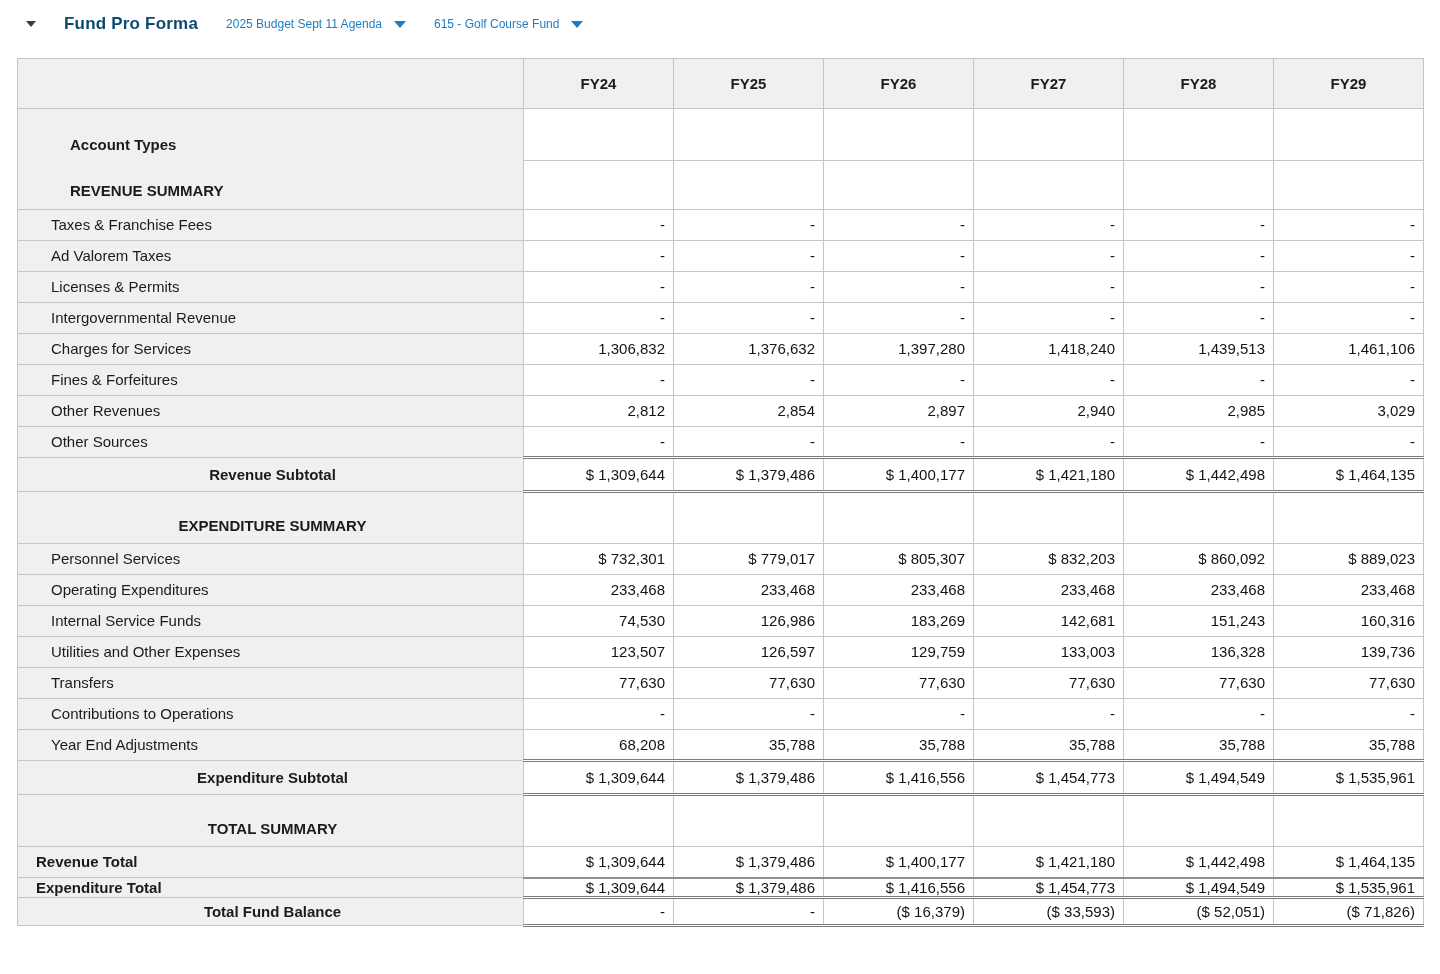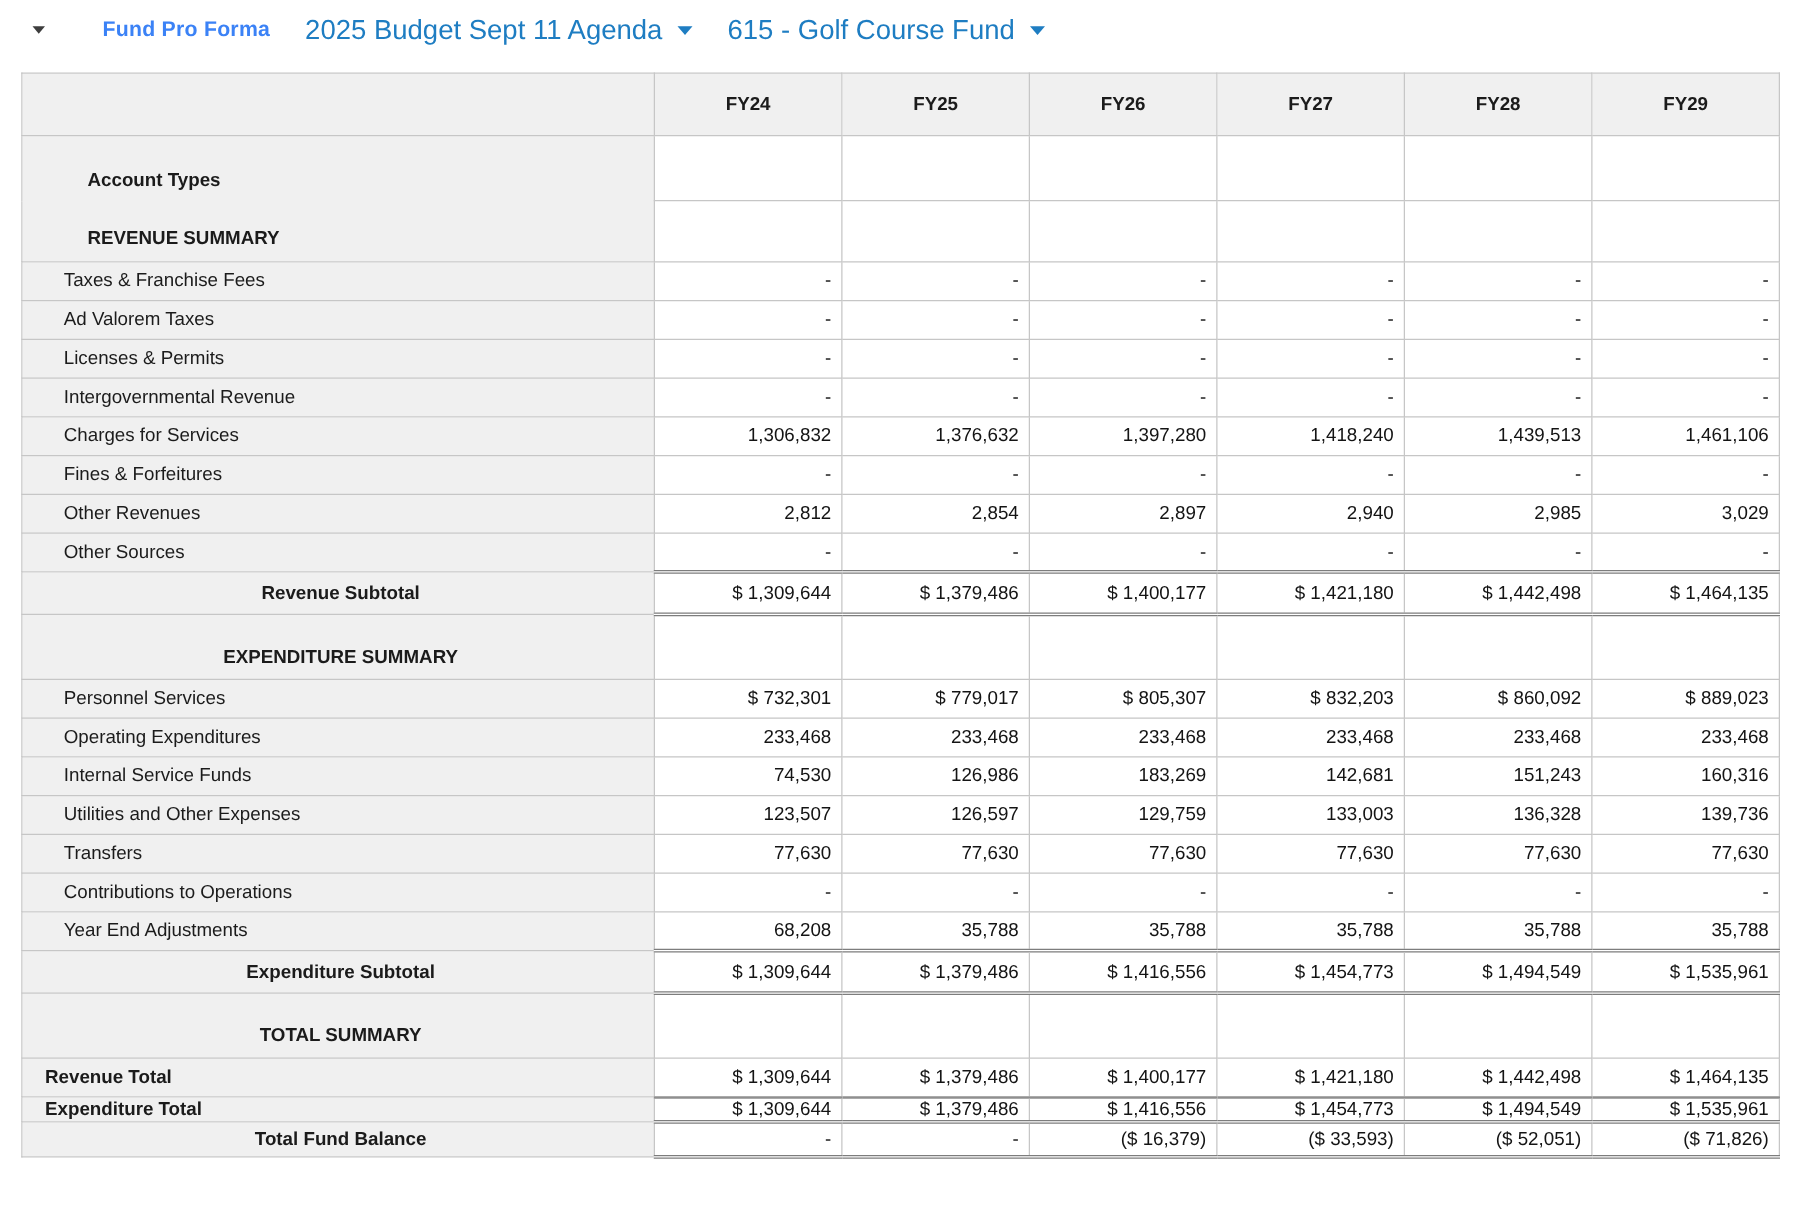--- a/index.html
+++ b/index.html
@@ -22,32 +22,32 @@
     width: 0; height: 0;
     border-left: 5px solid transparent;
     border-right: 5px solid transparent;
     border-top: 6px solid #3d3d3d;
     margin-right: 4px;
     cursor: pointer;
   }
   .page-title {
     font-size: 17px;
     font-weight: bold;
-    color: #3b82f6;
-    margin-left: 42px;
+    color: #0c4a6e;
+    margin-left: 24px;
     letter-spacing: 0.2px;
   }
   .dropdown {
     display: flex;
     align-items: center;
     margin-left: 28px;
     cursor: pointer;
   }
   .dropdown .dd-label {
-    font-size: 22px;
+    font-size: 12px;
     color: #1e7dc2;
   }
   .dd-caret {
     width: 0; height: 0;
     border-left: 6px solid transparent;
     border-right: 6px solid transparent;
     border-top: 7px solid #1e7dc2;
     margin-left: 12px;
   }
 

